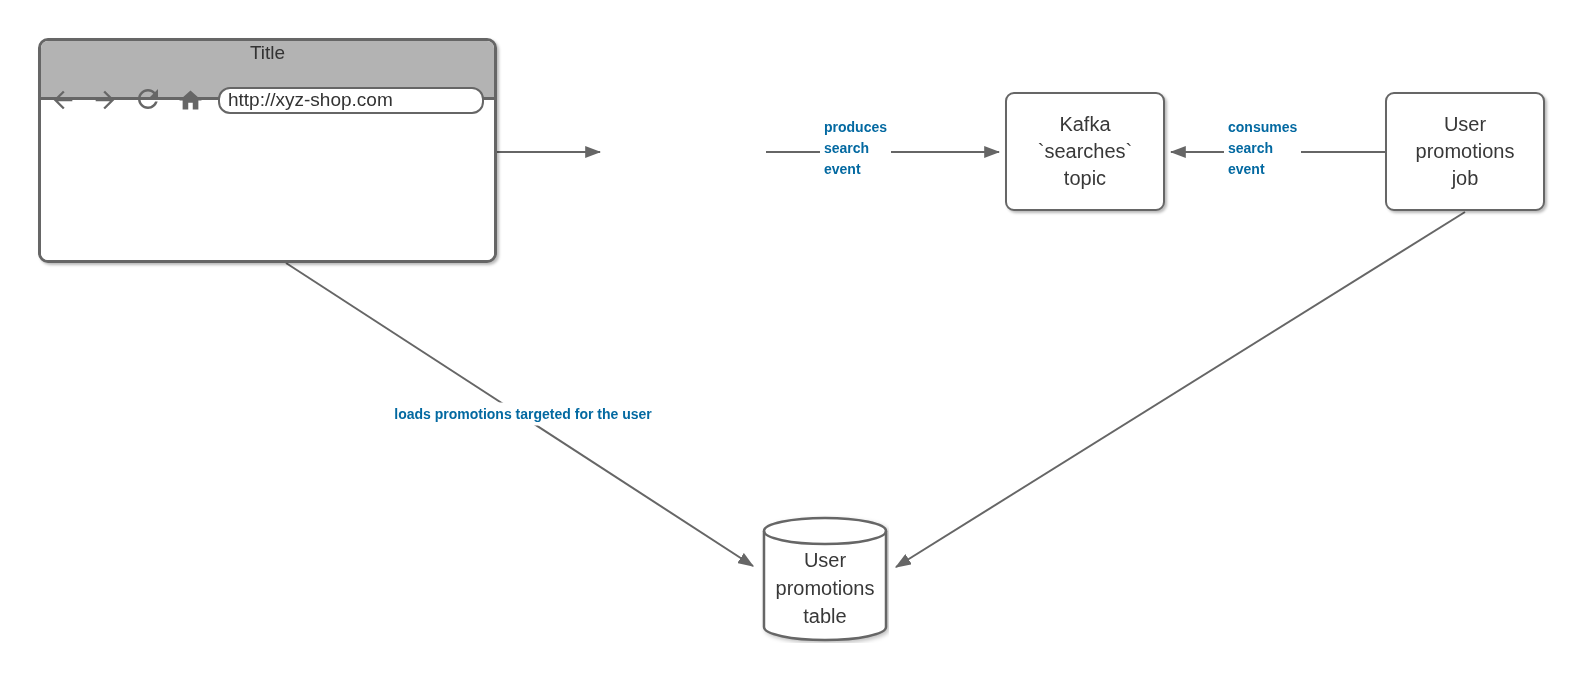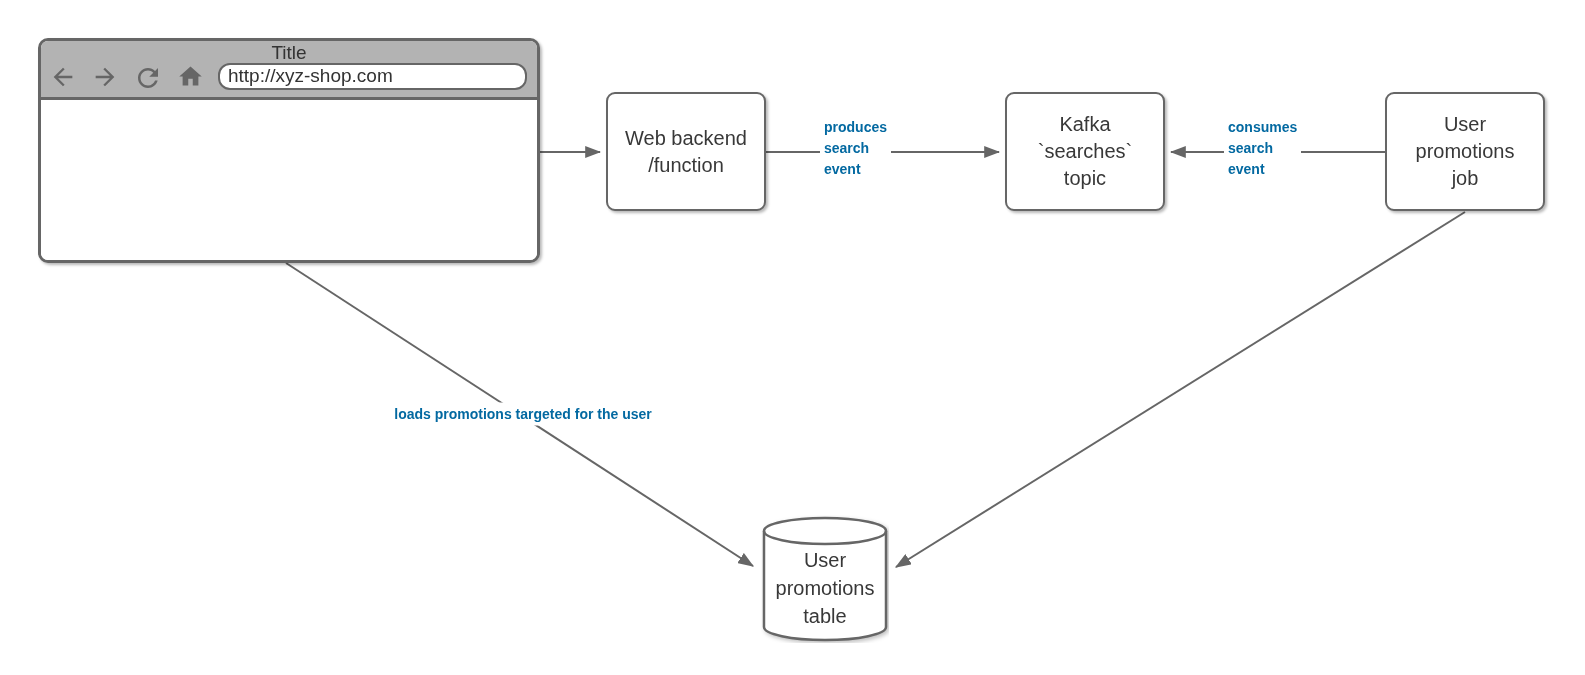--- a/index.html
+++ b/index.html
@@ -50,21 +50,21 @@
     padding: 1px 4px;
   }
   .edge-label.centered {
     transform: translate(-50%, -50%);
     white-space: nowrap;
   }
   
   #browser-window {
     position: absolute;
     left: 38px; top: 38px;
-    width: 502px; height: 225px;
+    width: 459px; height: 225px;
     box-sizing: border-box;
     background: #ffffff;
     border: 3px solid #666666;
     border-radius: 10px;
     box-shadow: 2px 2px 3px rgba(0,0,0,0.28);
     overflow: hidden;
     z-index: 2;
   }
   #browser-header {
     height: 56px;
@@ -73,23 +73,24 @@
   }
   #browser-title {
     text-align: center;
     font-size: 19px;
     line-height: 21px;
     color: #333333;
     padding-top: 1px;
   }
   #browser-nav {
     display: flex;
-    align-items: flex-start;
+    align-items: flex-end;
     height: 32px;
     padding: 0 10px 0 8px;
+    margin-top: 19px;
   }
   .nav-icon {
     display: inline-flex;
     align-items: center;
     justify-content: center;
     margin-right: 14px;
     flex: 0 0 auto;
   }
   .nav-icon svg { display: block; }
   #url-bar {
@@ -175,22 +176,20 @@
           <svg width="27" height="27" viewBox="0 0 24 24" fill="#666666">
             <path d="M10 20v-6h4v6h5v-8h3L12 3 2 12h3v8z"></path>
           </svg>
         </span>
         <div id="url-bar">http://xyz-shop.com</div>
       </div>
     </div>
     <div id="browser-viewport"></div>
   </div>
 
-  <div class="node-box" style="left:606px; top:92px;">Web backend
-/function</div>
 
   <div class="node-box" style="left:1005px; top:92px;">Kafka
 `searches`
 topic</div>
 
   <div class="node-box" style="left:1385px; top:92px;">User
 promotions
 job</div>
 
   <div id="db-cylinder">

